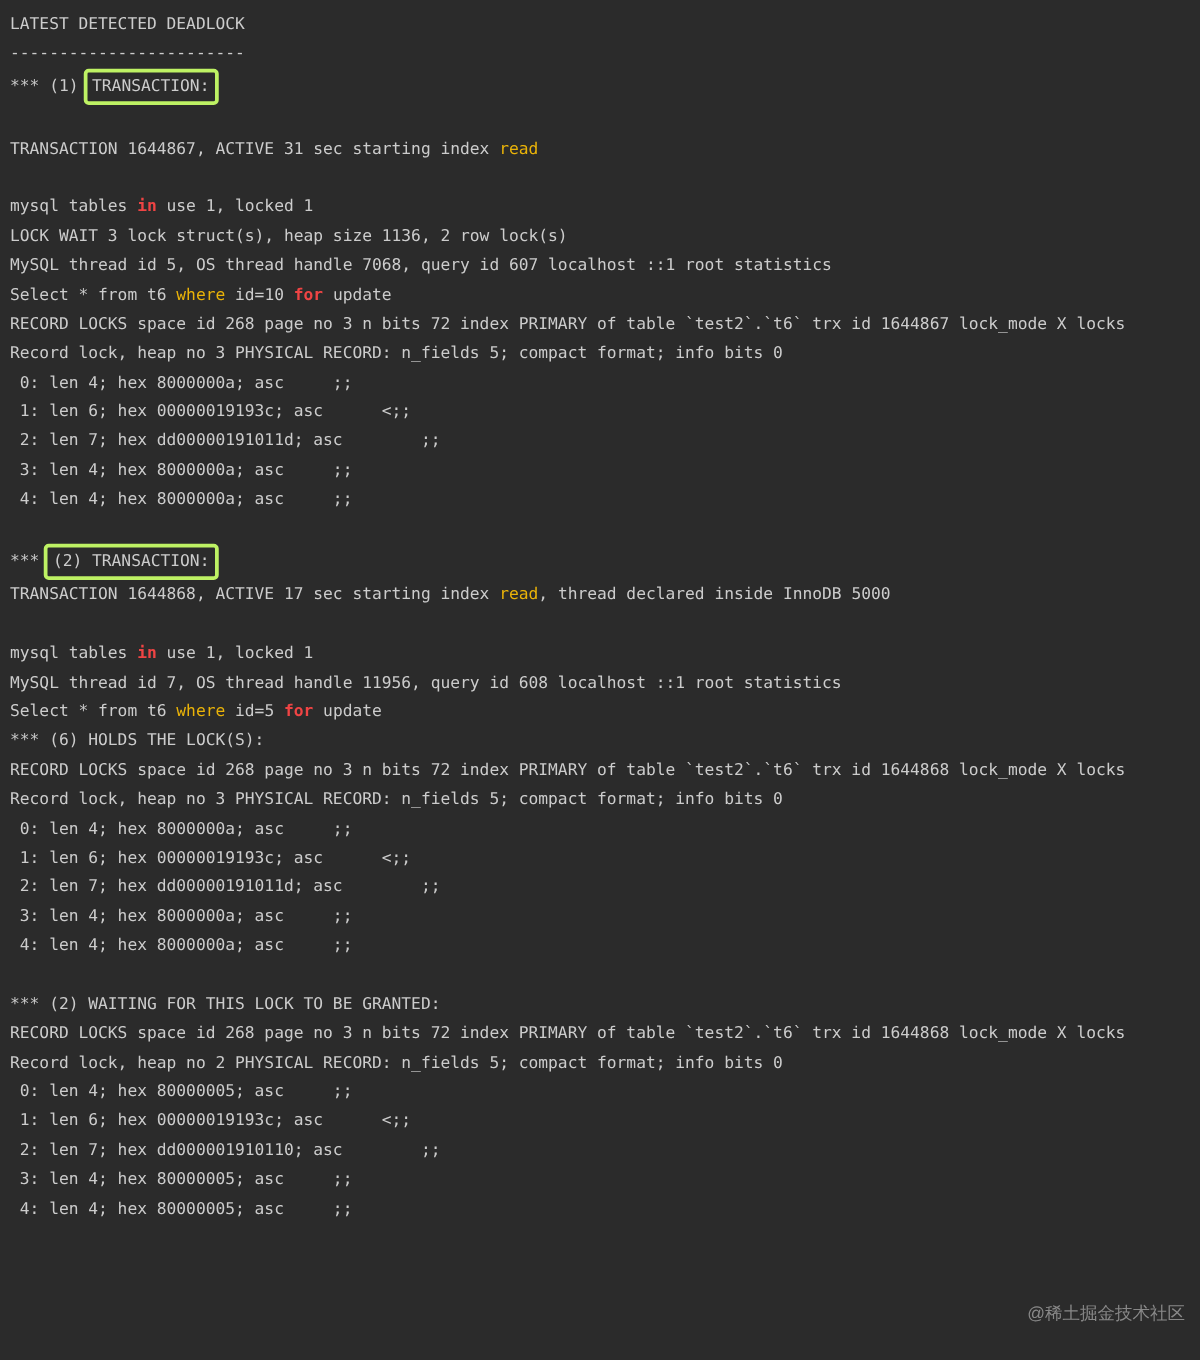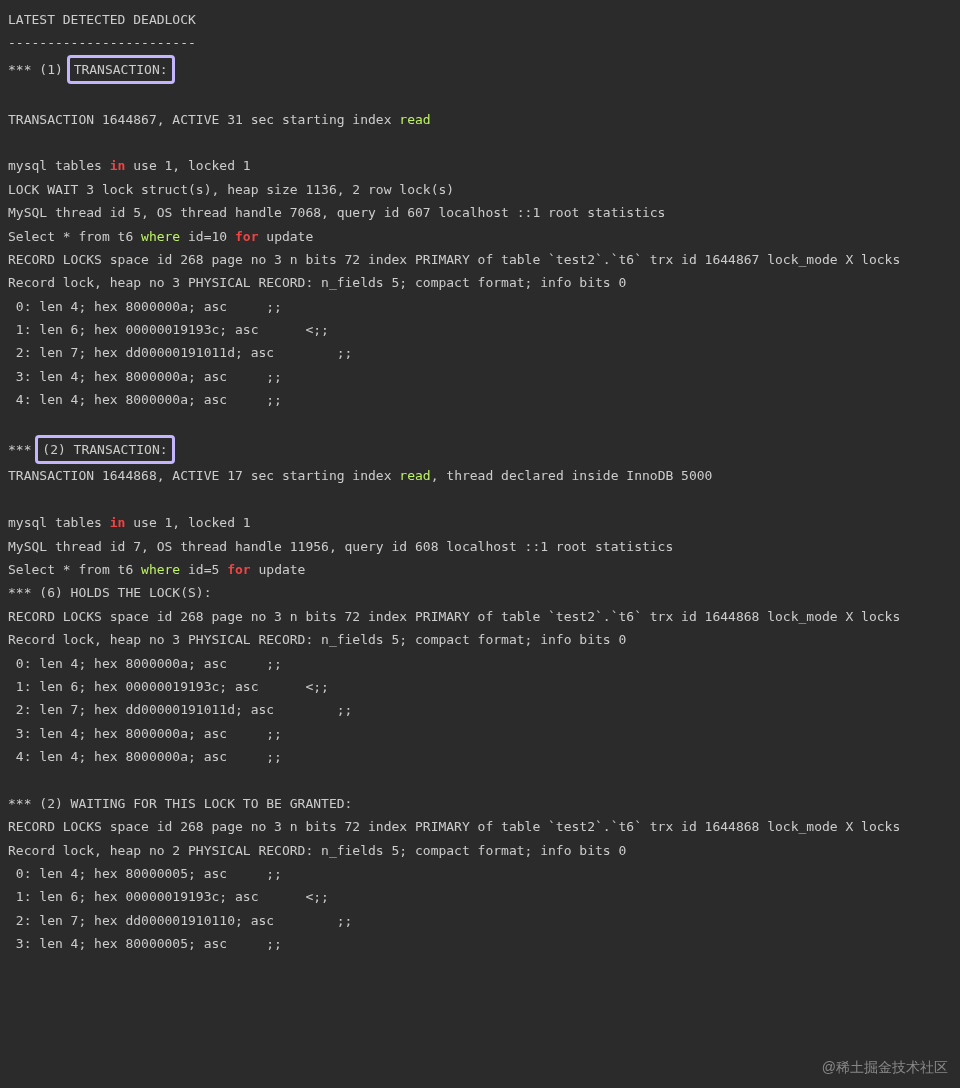--- a/index.html
+++ b/index.html
@@ -10,31 +10,31 @@
       font-size: 13px;
       line-height: 1.8;
       padding: 8px;
       width: 960px;
       height: 1088px;
       position: relative;
       overflow: hidden;
     }
     .line { white-space: pre; }
     .kw-pink { color: #ef4444; font-weight: bold; }
-    .kw-green { color: #bef264; }
+    .kw-green { color: #eab308; }
     .highlight-box {
       display: inline-block;
-      border: 3px solid #c4b5fd;
+      border: 3px solid #bef264;
       border-radius: 4px;
       padding: 0 4px;
       margin-left: -4px;
     }
     .watermark {
       position: absolute;
-      bottom: 8px;
+      bottom: 25px;
       right: 12px;
       color: #888;
       font-size: 14px;
       font-family: sans-serif;
     }
   </style>
 </head>
 <body>
 
 <div>
@@ -74,15 +74,16 @@
   <div class="line"> 4: len 4; hex 8000000a; asc     ;;</div>
 
   <div class="line">&nbsp;</div>
   <div class="line">*** (2) WAITING FOR THIS LOCK TO BE GRANTED:</div>
   <div class="line">RECORD LOCKS space id 268 page no 3 n bits 72 index PRIMARY of table `test2`.`t6` trx id 1644868 lock_mode X locks</div>
   <div class="line">Record lock, heap no 2 PHYSICAL RECORD: n_fields 5; compact format; info bits 0</div>
   <div class="line"> 0: len 4; hex 80000005; asc     ;;</div>
   <div class="line"> 1: len 6; hex 00000019193c; asc      &lt;;;</div>
   <div class="line"> 2: len 7; hex dd000001910110; asc        ;;</div>
   <div class="line"> 3: len 4; hex 80000005; asc     ;;</div>
+  <div class="line"> 4: len 4; hex 80000005; asc     ;;</div>
 </div>
 
 <div class="watermark">@稀土掘金技术社区</div>
 
 </body></html>

